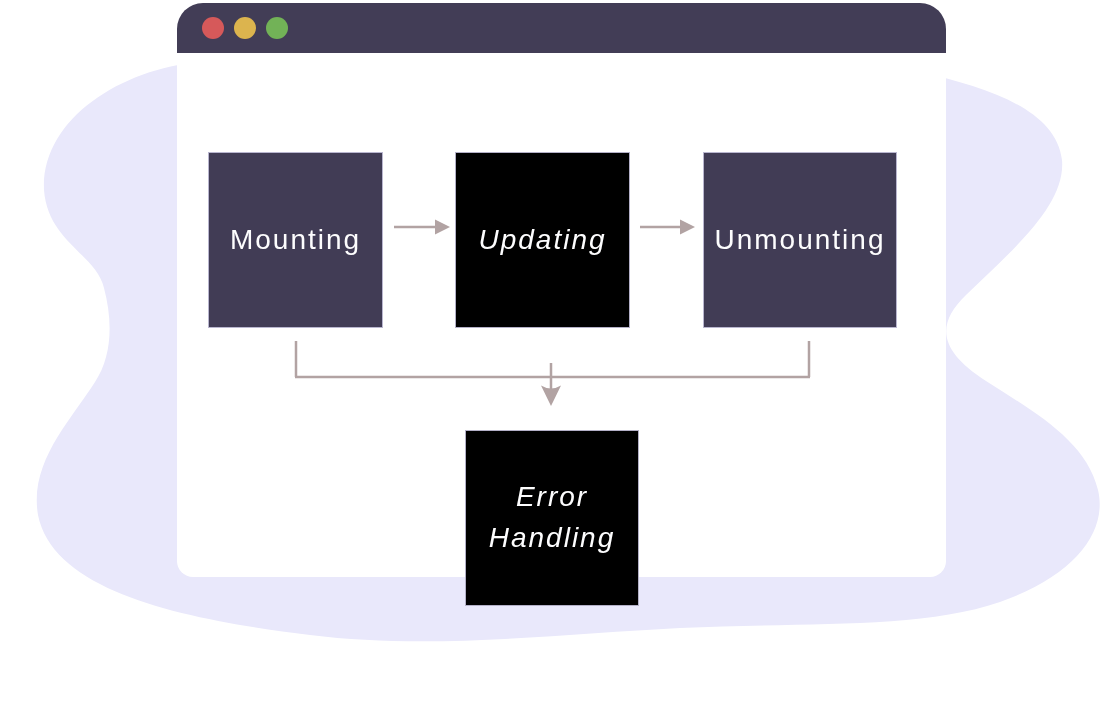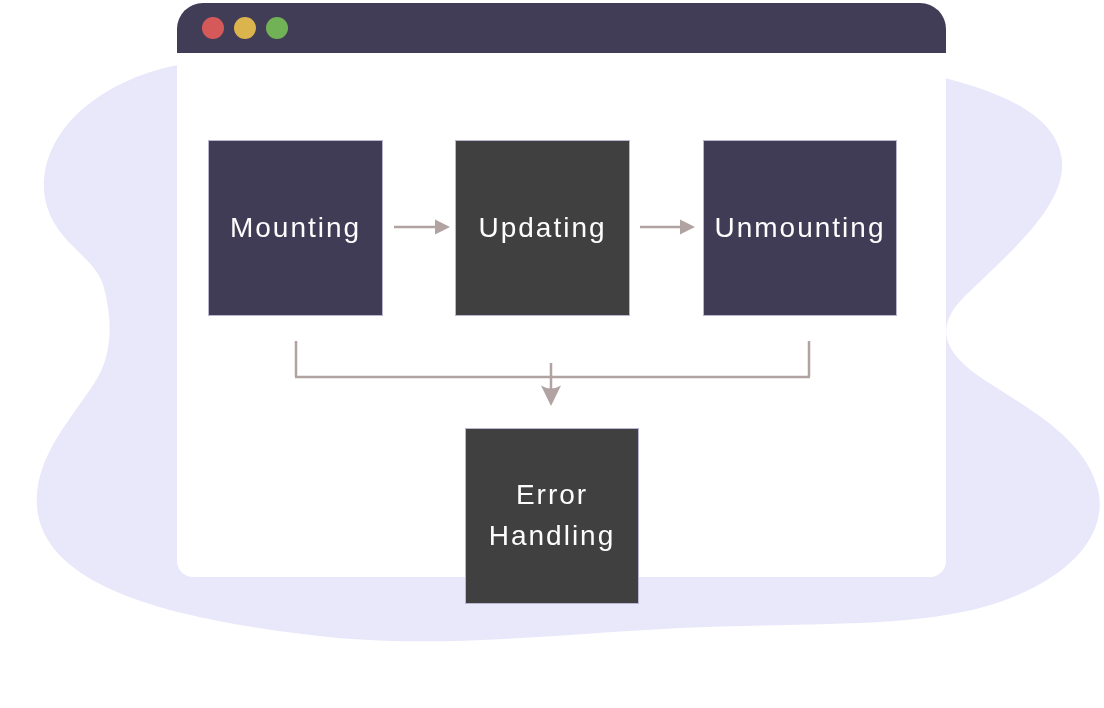--- a/index.html
+++ b/index.html
@@ -47,27 +47,28 @@
     display: flex;
     align-items: center;
     justify-content: center;
     text-align: center;
     color: #fdfdfe;
     font-size: 28px;
     font-weight: 400;
     letter-spacing: 2px;
     line-height: 1.45;
     border: 1px solid rgba(198,195,221,0.9);
+    margin-top: 12px;
   }
   .node.dark   { background: #413c55; }
-  .node.indigo { background: #404040; }
+  .node.indigo { background: #000000; font-style: italic; }
   .node-mounting   { left: 208px; top: 140px; width: 175px; height: 176px; }
   .node-updating   { left: 455px; top: 140px; width: 175px; height: 176px; }
   .node-unmounting { left: 703px; top: 140px; width: 194px; height: 176px; }
-  .node-error      { left: 465px; top: 428px; width: 174px; height: 176px; padding: 0 18px; }
+  .node-error      { left: 465px; top: 418px; width: 174px; height: 176px; padding: 0 18px; }
   .connector-svg {
     position: absolute;
     left: 0; top: 0;
     width: 1104px; height: 708px;
     z-index: 2;
     pointer-events: none;
   }
 </style>
 </head>
 <body>

